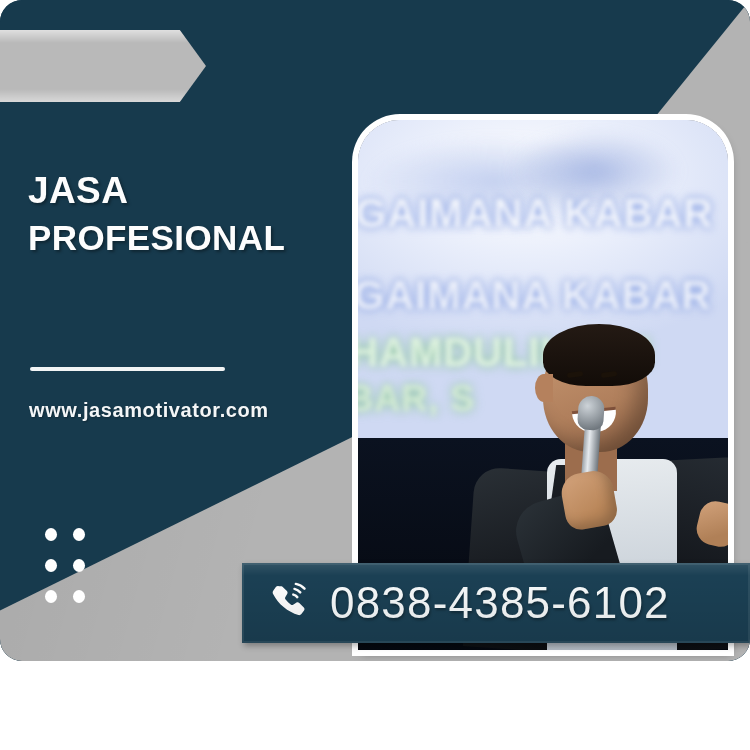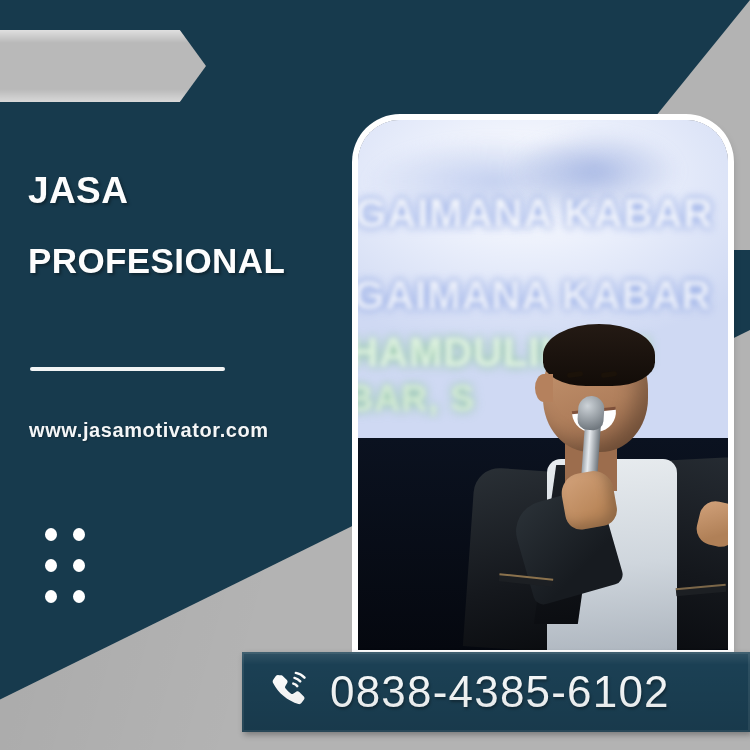--- a/index.html
+++ b/index.html
@@ -6,23 +6,24 @@
   * { margin:0; padding:0; box-sizing:border-box; }
   html,body { background:#ffffff; }
   body {
     font-family: "Liberation Sans", sans-serif;
     -webkit-font-smoothing: antialiased;
   }
 
   #poster {
     position: relative;
     width: 750px;
-    height: 750px;
+    height: 661px;
     overflow: hidden;
     background: #173a4d;
+    border-radius: 22px;
   }
 
   
   .navy-bg {
     position:absolute; inset:0;
     background:#173a4d;
   }
   .wedge-topright-inner{
     position:absolute;
     top:0; right:0;
@@ -71,36 +72,36 @@
     width:330px;
     color:#fdfdfd;
     font-weight:bold;
     font-size:37px;
     line-height:1.33;
     letter-spacing:0.4px;
     text-shadow: 2px 2px 3px rgba(0,0,0,0.35);
     z-index:6;
   }
   .headline .ln { display:block; white-space:nowrap; }
-  .headline .ln-3 { font-size:35px;margin-top:23px; }
+  .headline .ln-3 { font-size:35px; }
 
   
   .rule {
     position:absolute;
     left:30px; top:367px;
     width:195px; height:4px;
     background:#f2f4f5;
     border-radius:2px;
     z-index:6;
   }
 
   
   .url {
     position:absolute;
-    left:29px; top:419px;
+    left:29px; top:399px;
     color:#f4f6f7;
     font-size:20px;
     font-weight:bold;
     letter-spacing:0.6px;
     z-index:6;
     text-shadow: 1px 1px 2px rgba(0,0,0,0.3);
   }
 
   
   .dotgrid {

